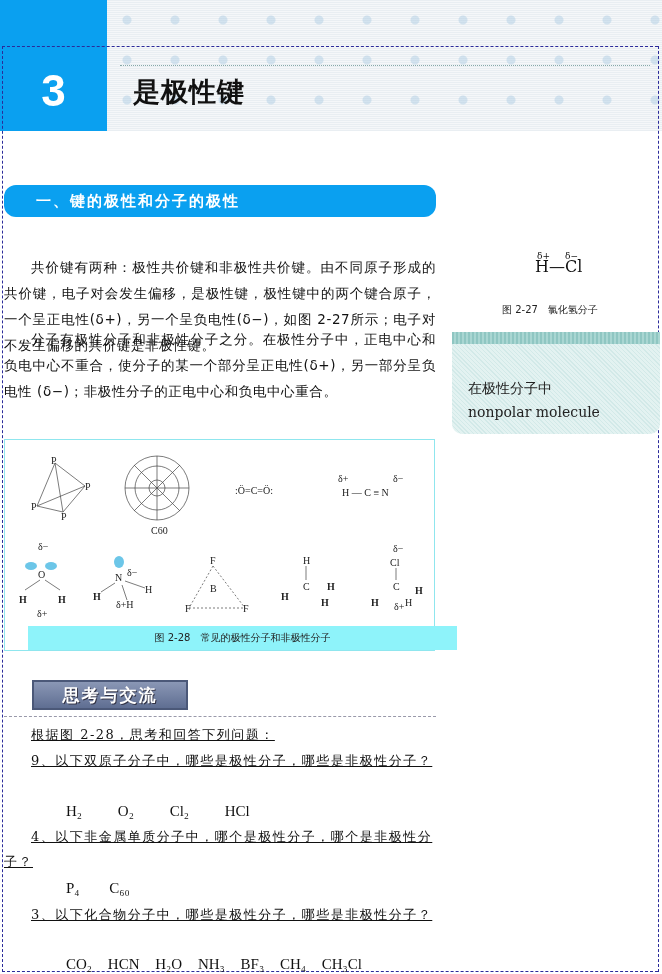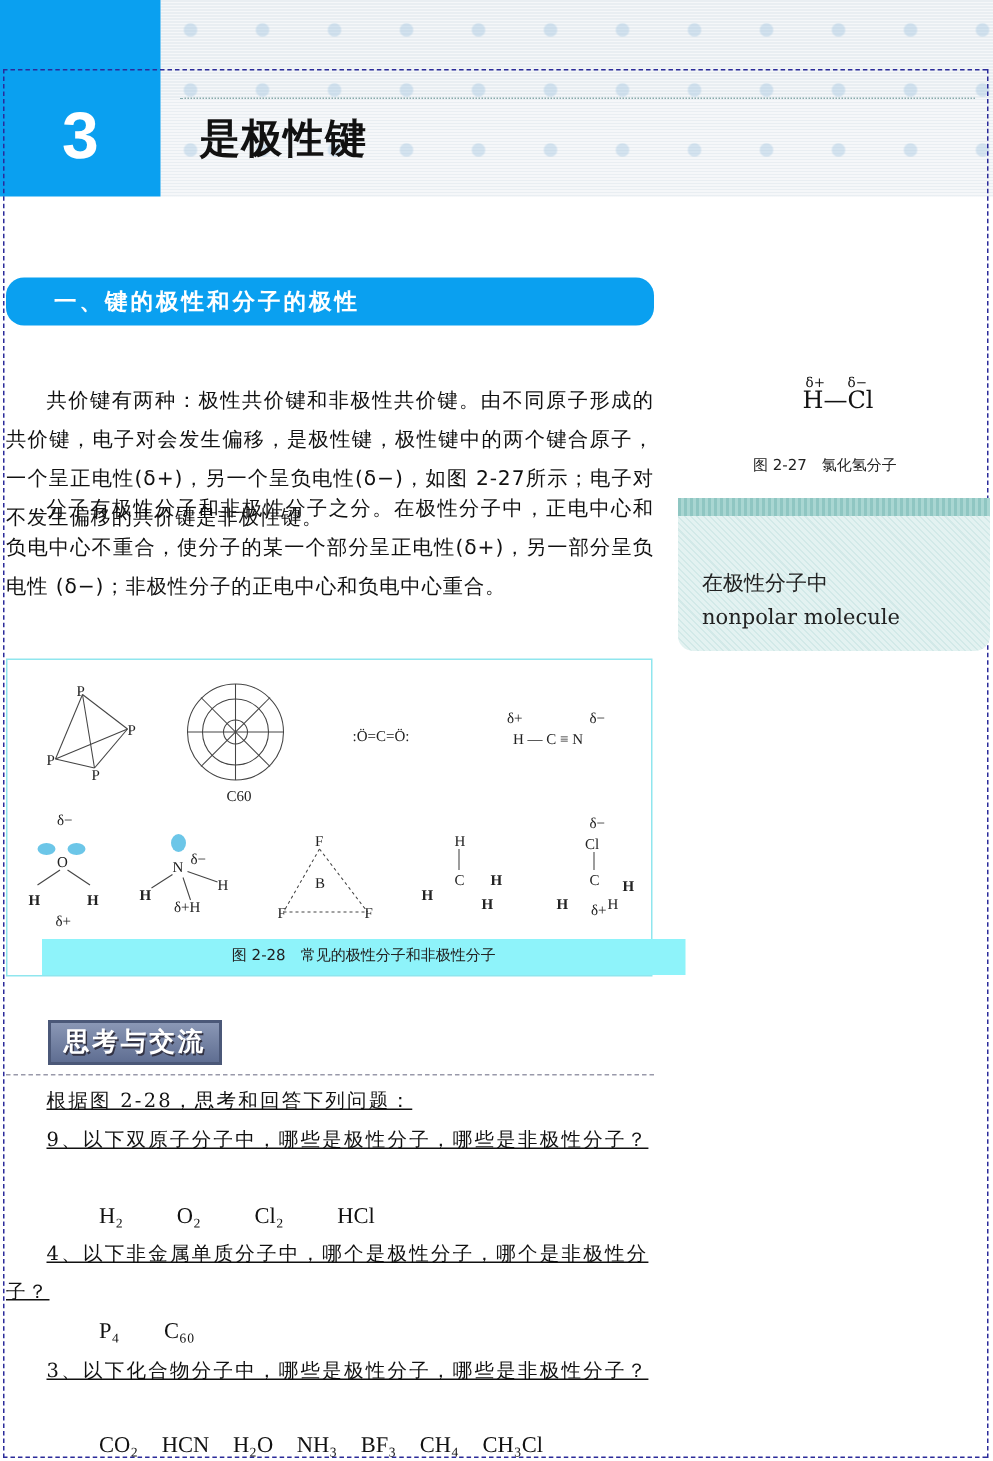--- a/index.html
+++ b/index.html
@@ -24,21 +24,21 @@
   .hcl{position:absolute;left:535px;top:257px;font:16px "DejaVu Serif",serif;}
   .hcl small{position:absolute;font-size:9px;top:-6px;}
   .fig27{position:absolute;left:502px;top:303px;font-size:10px;color:#222;}
   .gloss{position:absolute;left:452px;top:332px;width:208px;height:102px;border-radius:0 0 10px 10px;
     background:repeating-linear-gradient(45deg,#d2e9e8 0 1px,#e3f2f1 1px 3px);}
   .gloss-top{position:absolute;left:0;top:0;width:100%;height:12px;background:repeating-linear-gradient(90deg,#8fc6c2 0 2px,#a9d6d2 2px 4px);}
   .gloss-line{position:absolute;left:16px;font:14px "DejaVu Serif",serif;color:#222;}
   .fig28{position:absolute;left:4px;top:439px;width:431px;height:212px;border:1px solid #8fe6ee;box-sizing:border-box;background:#fff;}
   .fig28-cap{position:absolute;left:0;bottom:0;width:100%;height:24px;background:#8ef3fa;text-align:center;line-height:24px;font-size:10px;color:#222;margin-left:23px;}
   .fig28 svg{position:absolute;left:0;top:0;}
-  .think{position:absolute;left:32px;top:680px;width:116px;height:30px;background:linear-gradient(#8a97b5,#5f6e92);border:2px solid #4b5878;box-sizing:border-box;color:#fff;font:bold 17px "DejaVu Sans",sans-serif;line-height:26px;text-align:center;letter-spacing:2px;text-shadow:1px 1px 0 #334;}
+  .think{position:absolute;left:32px;top:680px;width:156px;height:30px;background:linear-gradient(#8a97b5,#5f6e92);border:2px solid #4b5878;box-sizing:border-box;color:#fff;font:bold 17px "DejaVu Sans",sans-serif;line-height:26px;text-align:center;letter-spacing:2px;text-shadow:1px 1px 0 #334;}
   .think-dash{position:absolute;left:4px;top:716px;width:432px;border-top:1px dashed #99a;}
   .q{position:absolute;left:4px;width:432px;font:13px "DejaVu Serif",serif;line-height:25px;letter-spacing:1.5px;text-decoration:underline;}
   .formula{position:absolute;font:15px "Liberation Serif",serif;}
 </style>
 </head>
 <body>
 
 <div class="hdr-bg"></div>
 <div class="num-block"></div>
 <div class="num">3</div>

